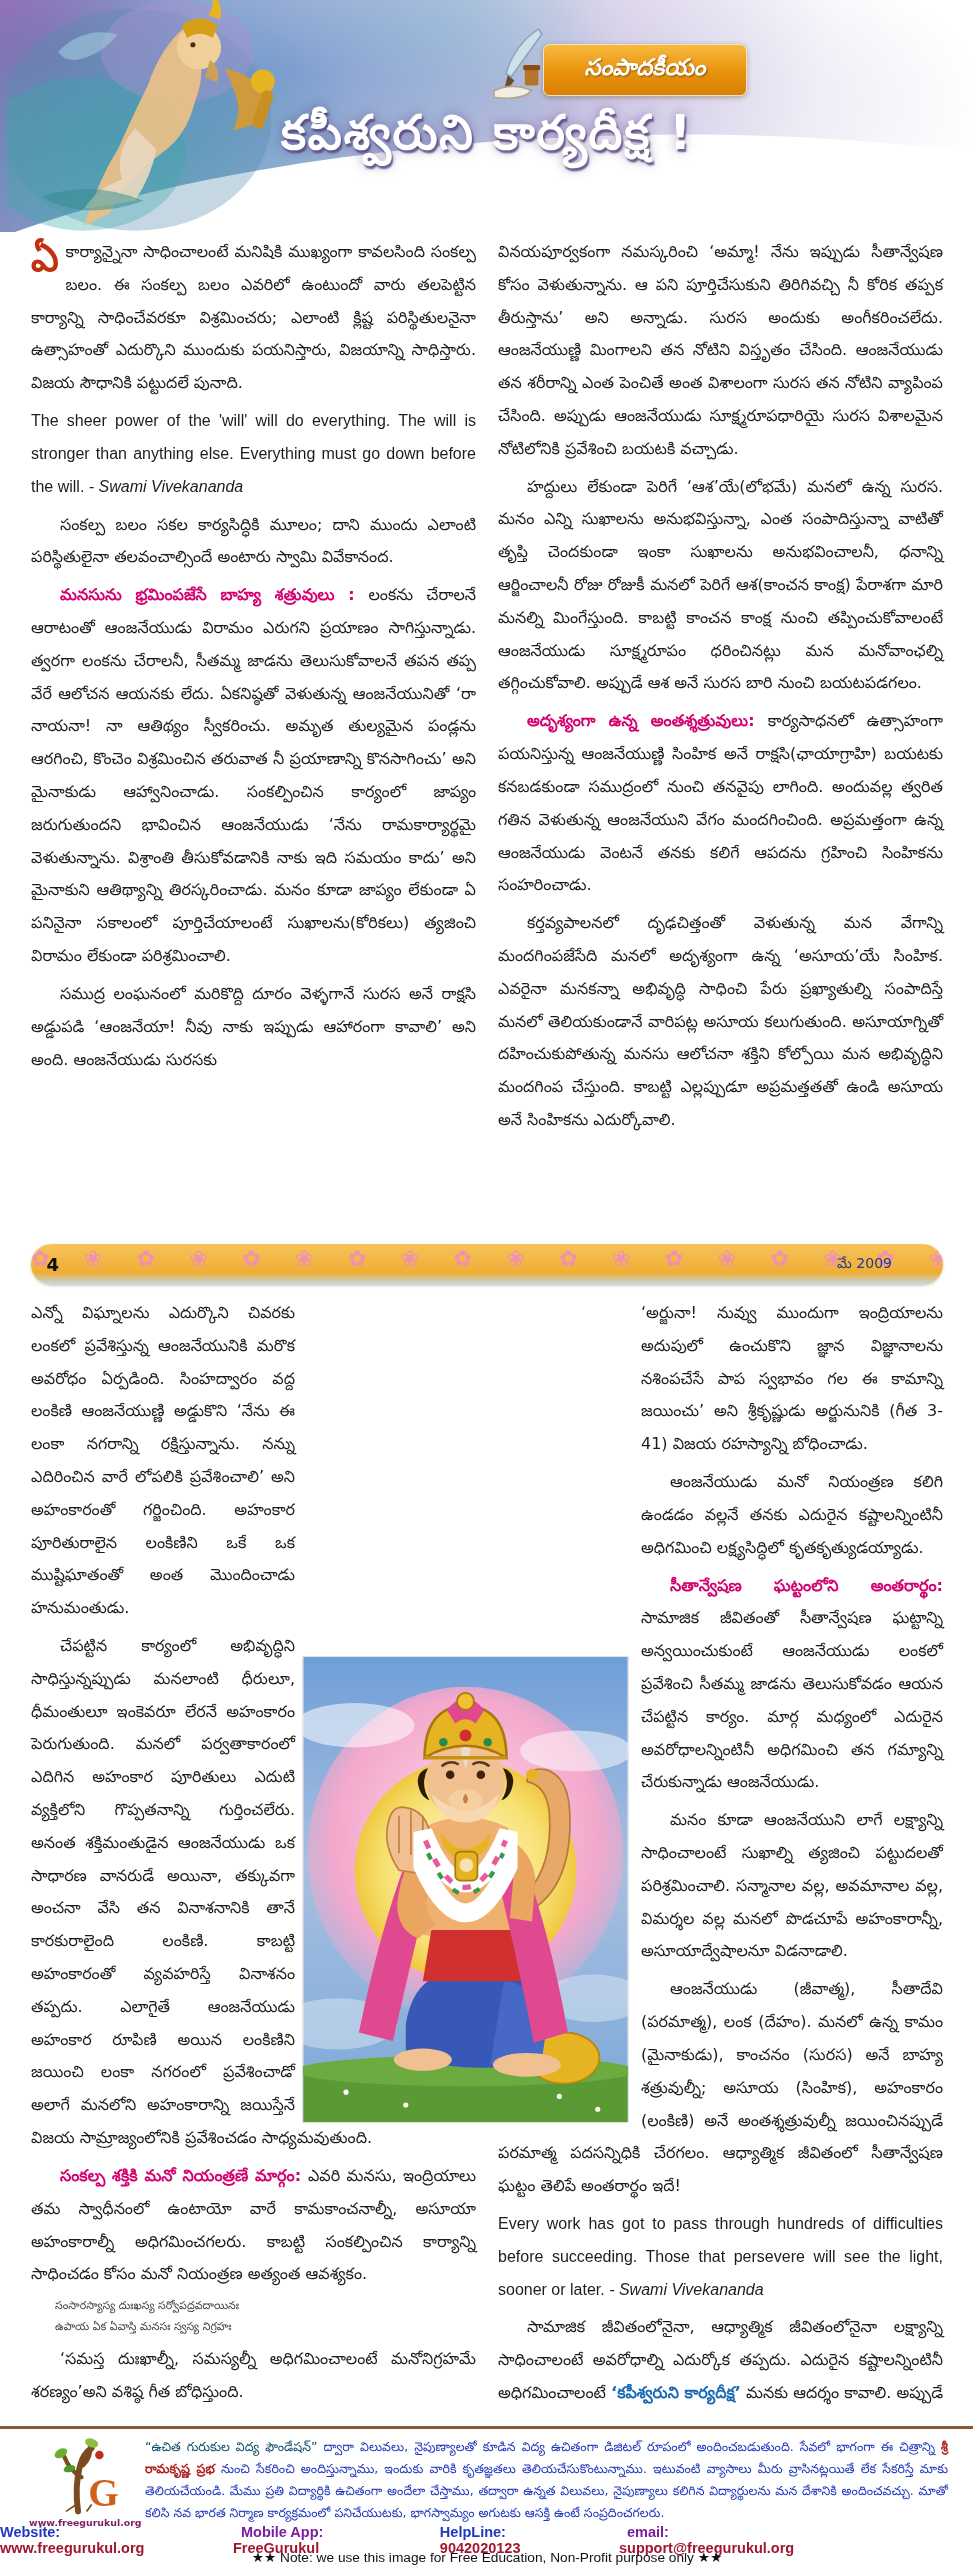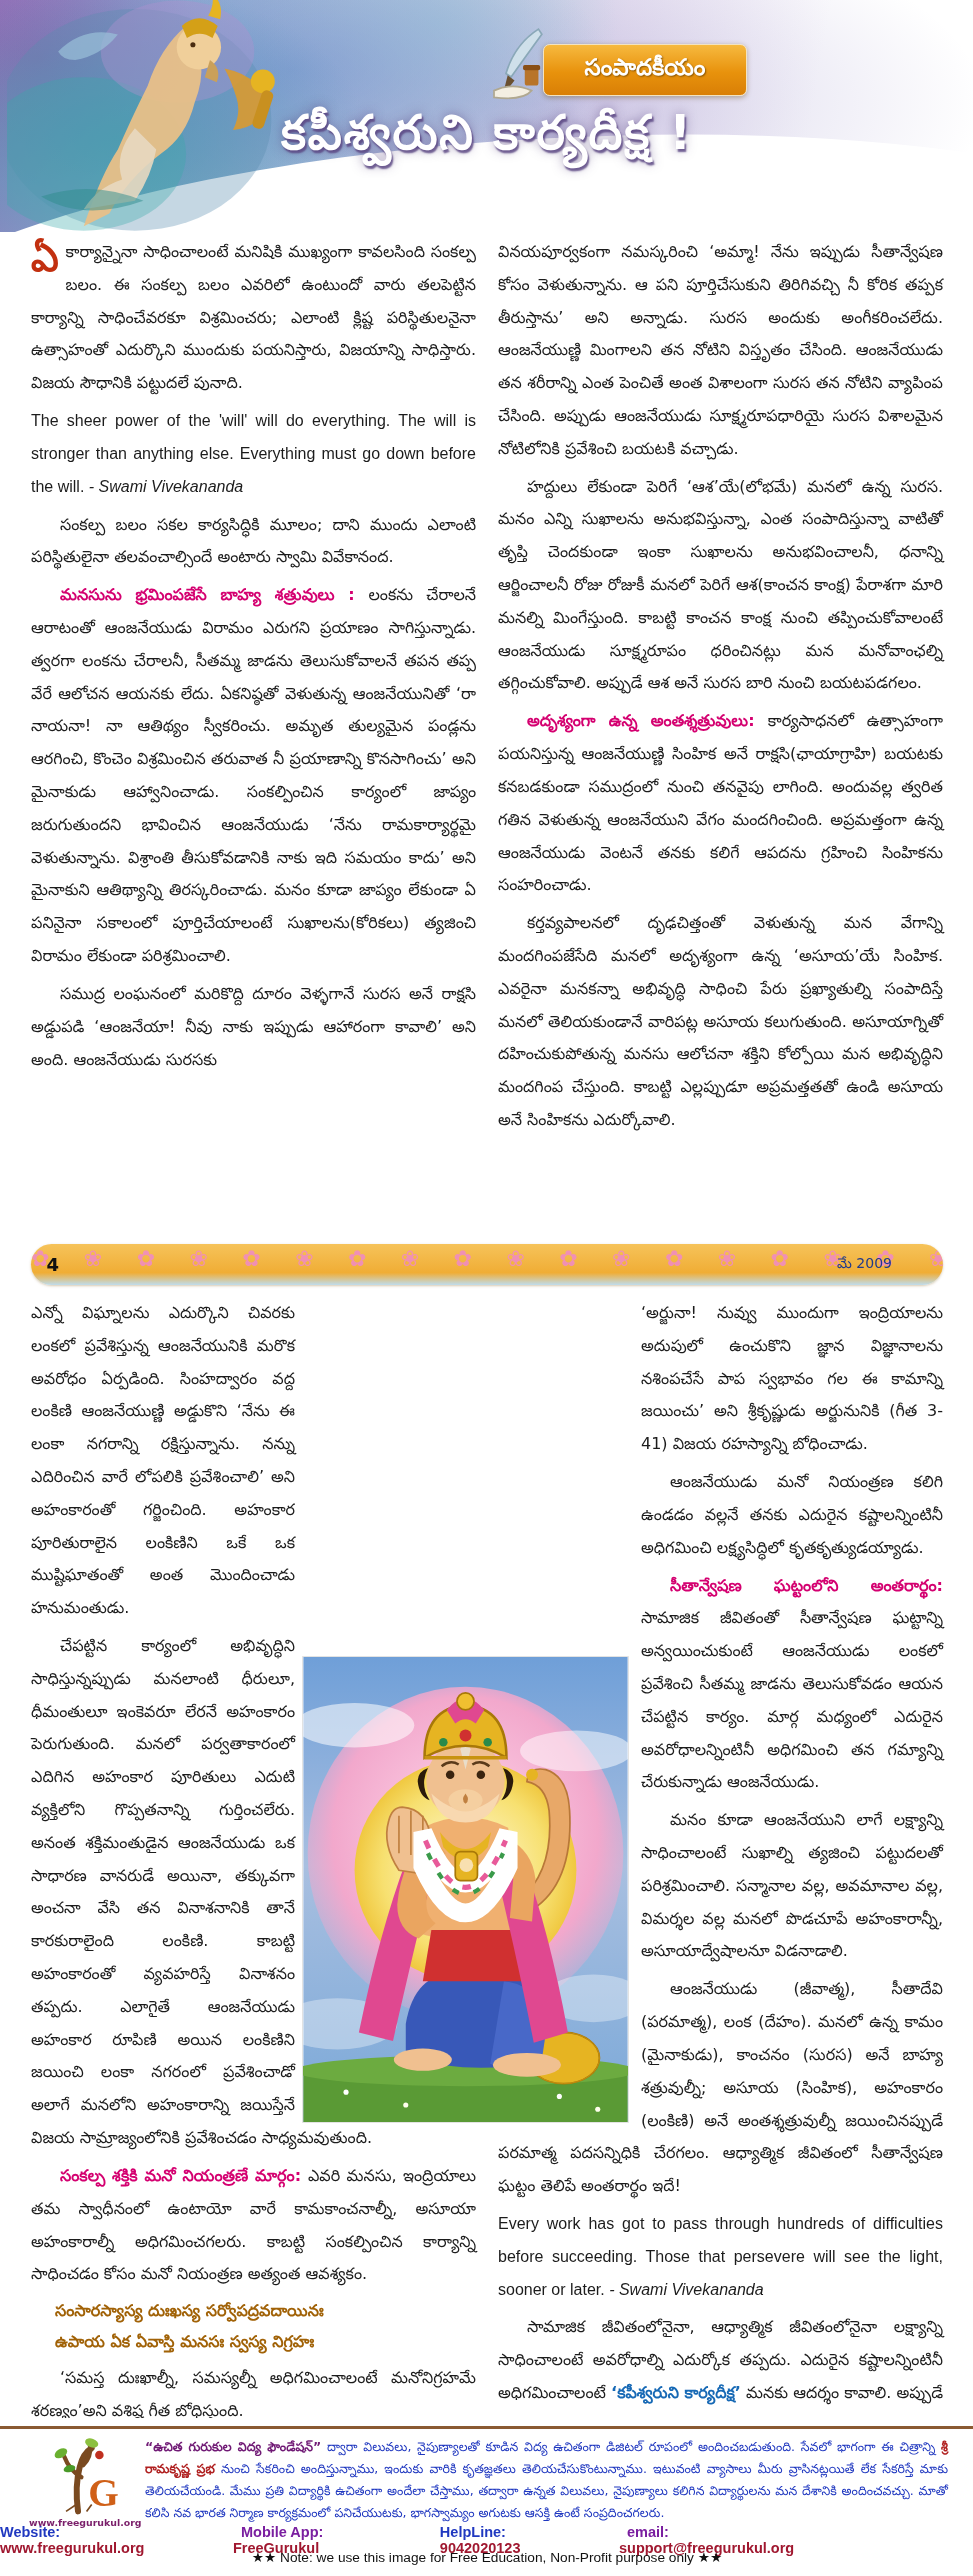--- a/index.html
+++ b/index.html
@@ -16,39 +16,39 @@
       radial-gradient(ellipse 256px 188px at 45% 10%, rgba(170,200,220,.8), rgba(170,200,220,0) 70%),
       radial-gradient(ellipse 598px 256px at 55% 45%, rgba(130,120,190,.35), rgba(255,255,255,0) 75%),
       linear-gradient(100deg,#8d7fc0 0%,#9db6d6 22%,#cfd9e8 45%,#efe9f5 62%,#ffffff 82%);}
   #header .white-sweep{position:absolute;left:-171px;bottom:-128px;width:1452px;height:222px;background:#ffffff;border-radius:50% 50% 0 0/90% 90% 0 0;transform:rotate(-3deg);}
   #header .purple-curve{position:absolute;right:-137px;top:102px;width:410px;height:359px;border-radius:50%;
     background:radial-gradient(circle at 30% 30%, rgba(255,255,255,0) 52%, rgba(146,108,190,.8) 60%, rgba(146,108,190,0) 74%);}
   .hero-art{position:absolute;left:6.8px;top:0;}
   .badge{position:absolute;left:543px;top:44px;width:202px;height:50px;border-radius:6.8px;
     background:linear-gradient(180deg,#f6b93f 0%,#e8920c 55%,#d97f06 100%);
     border:1.7px solid #f3e3c0;box-shadow:0 1.7px 5.1px rgba(90,60,0,.35);
-    display:flex;align-items:center;justify-content:center;}
+    display:flex;align-items:center;justify-content:center;font-style:italic;}
   .badge-label{color:#ffffff;font-size:23px;font-weight:bold;text-shadow:0.9px 0.9px 1.7px #8a5400;}
   .quill{position:absolute;left:487px;top:24px;}
   .page-title{position:absolute;left:0;top:104px;width:974px;text-align:center;
     color:#ffffff;font-size:48px;font-weight:bold;letter-spacing:1.7px;
     text-shadow:1.7px 2.6px 1.7px rgba(90,70,130,.85),0 0 10.2px rgba(80,60,120,.5);}
 
   
   .two-col{position:absolute;left:0;width:974px;display:flex;gap:22px;padding:0 31px;box-sizing:border-box;overflow:hidden;}
   #section1{top:236px;height:1004px;}
   #section2{top:1297px;height:1121px;}
   .col{flex:1;min-width:0;}
   .col p{margin:0 0 5.1px 0;font-size:16px;line-height:2.05;color:#1c1c1c;text-align:justify;}
   .col p.indent{text-indent:29px;}
   .dropcap{float:left;color:#c23010;font-size:39px;line-height:.95;font-weight:bold;margin:3.4px 6.8px 0 0;}
   .h-run{color:#d40070;font-weight:bold;}
   .quote-en{font-family:"Liberation Sans",sans-serif;font-size:16px;line-height:1.5;color:#222;margin:3.4px 0 6.8px 0;}
   .quote-en .author{font-weight:normal;font-style:italic;}
-  .verse{font-weight:bold;color:#a16207;font-size:16px;line-height:1.9;margin:1.7px 0 5.1px 24px;}
+  .verse{font-weight:normal;color:#404040;font-size:11px;line-height:1.9;margin:1.7px 0 5.1px 24px;}
   .hl-blue{color:#1769b5;font-weight:bold;}
   .end-mark{color:#1f8a4c;font-size:17px;}
 
   
   .wrap-spacer-left{float:right;width:181px;height:471px;margin-top:348px;}
   .wrap-spacer-right{float:left;width:143px;height:471px;margin-top:348px;}
 
   
   #hanuman-photo{position:absolute;left:303px;top:1657px;width:325px;height:465px;box-shadow:0 0 0 0.9px #e0e0e0;}
 
@@ -60,21 +60,21 @@
   .band .pageno{position:relative;z-index:2;margin-left:15.4px;font-size:18px;font-weight:bold;color:#111;}
   .band .issue{position:relative;z-index:2;margin-left:auto;margin-right:51px;font-size:14px;font-weight:normal;color:#203a8c;}
   .f-pink{color:#f08cc0;}
 
   
   #footer-rule{position:absolute;left:0;top:2426px;width:974px;height:3.4px;background:#8a5a32;}
   #footer{position:absolute;left:0;top:2433px;width:974px;height:143px;}
   #footer .logo{position:absolute;left:29px;top:3.4px;width:109px;text-align:center;}
   #footer .logo .url{font-size:9.4px;color:#7a1f6a;margin-top:-1.7px;font-weight:bold;}
   .foot-text{position:absolute;left:145px;top:3.4px;width:803px;font-size:12.5px;line-height:1.75;color:#2038c0;text-align:justify;}
-  .foot-text .hl-mag{color:#701a75;font-weight:bold;}
+  .foot-text .hl-mag{color:#0c4a6e;font-weight:normal;}
   .foot-text .hl-red{color:#b02020;font-weight:bold;}
   .contact-line{position:absolute;left:0;top:91px;width:832px;display:flex;justify-content:center;gap:39px;
     font-family:"Liberation Sans",sans-serif;font-size:14.5px;font-weight:bold;}
   .contact-line .lbl-b{color:#2038c0;} .contact-line .lbl-p{color:#7a1fa0;margin-left:8px;} .contact-line .val{color:#a01830;}
   .note-line{position:absolute;left:0;top:116px;width:974px;text-align:center;
     font-family:"Liberation Sans",sans-serif;font-size:13.7px;color:#111;}
 </style>
 </head>
 <body>
 

